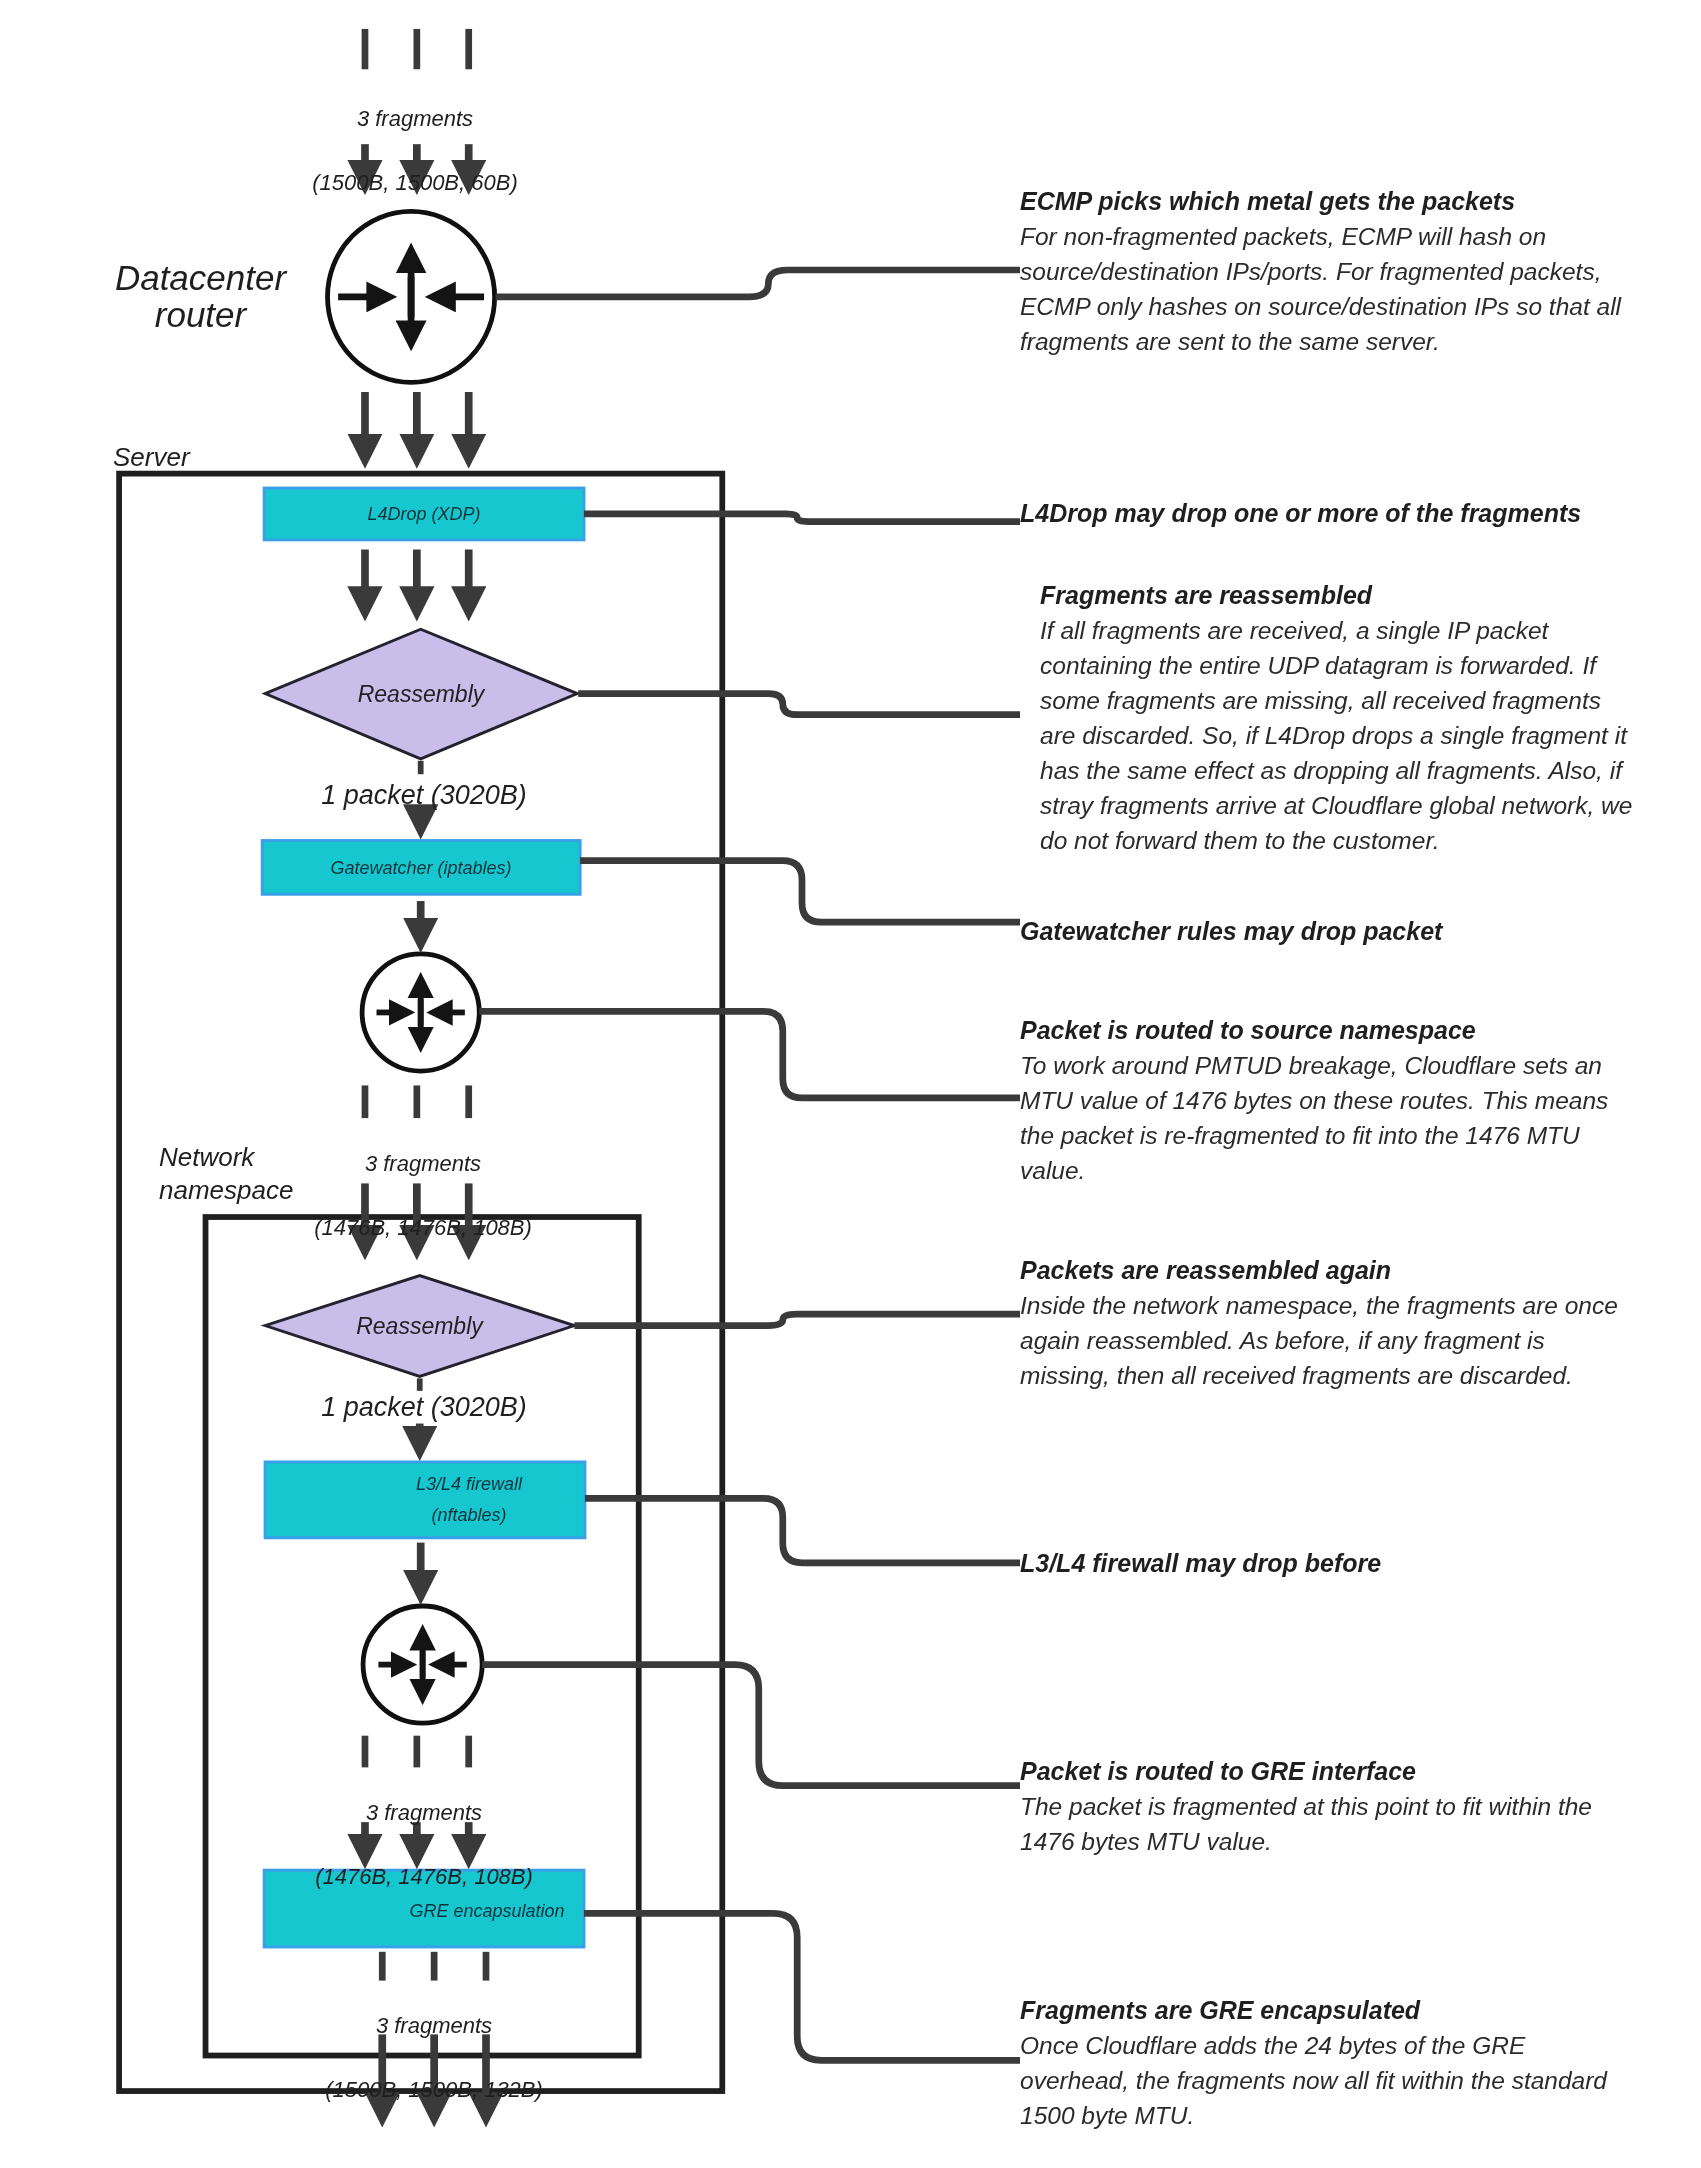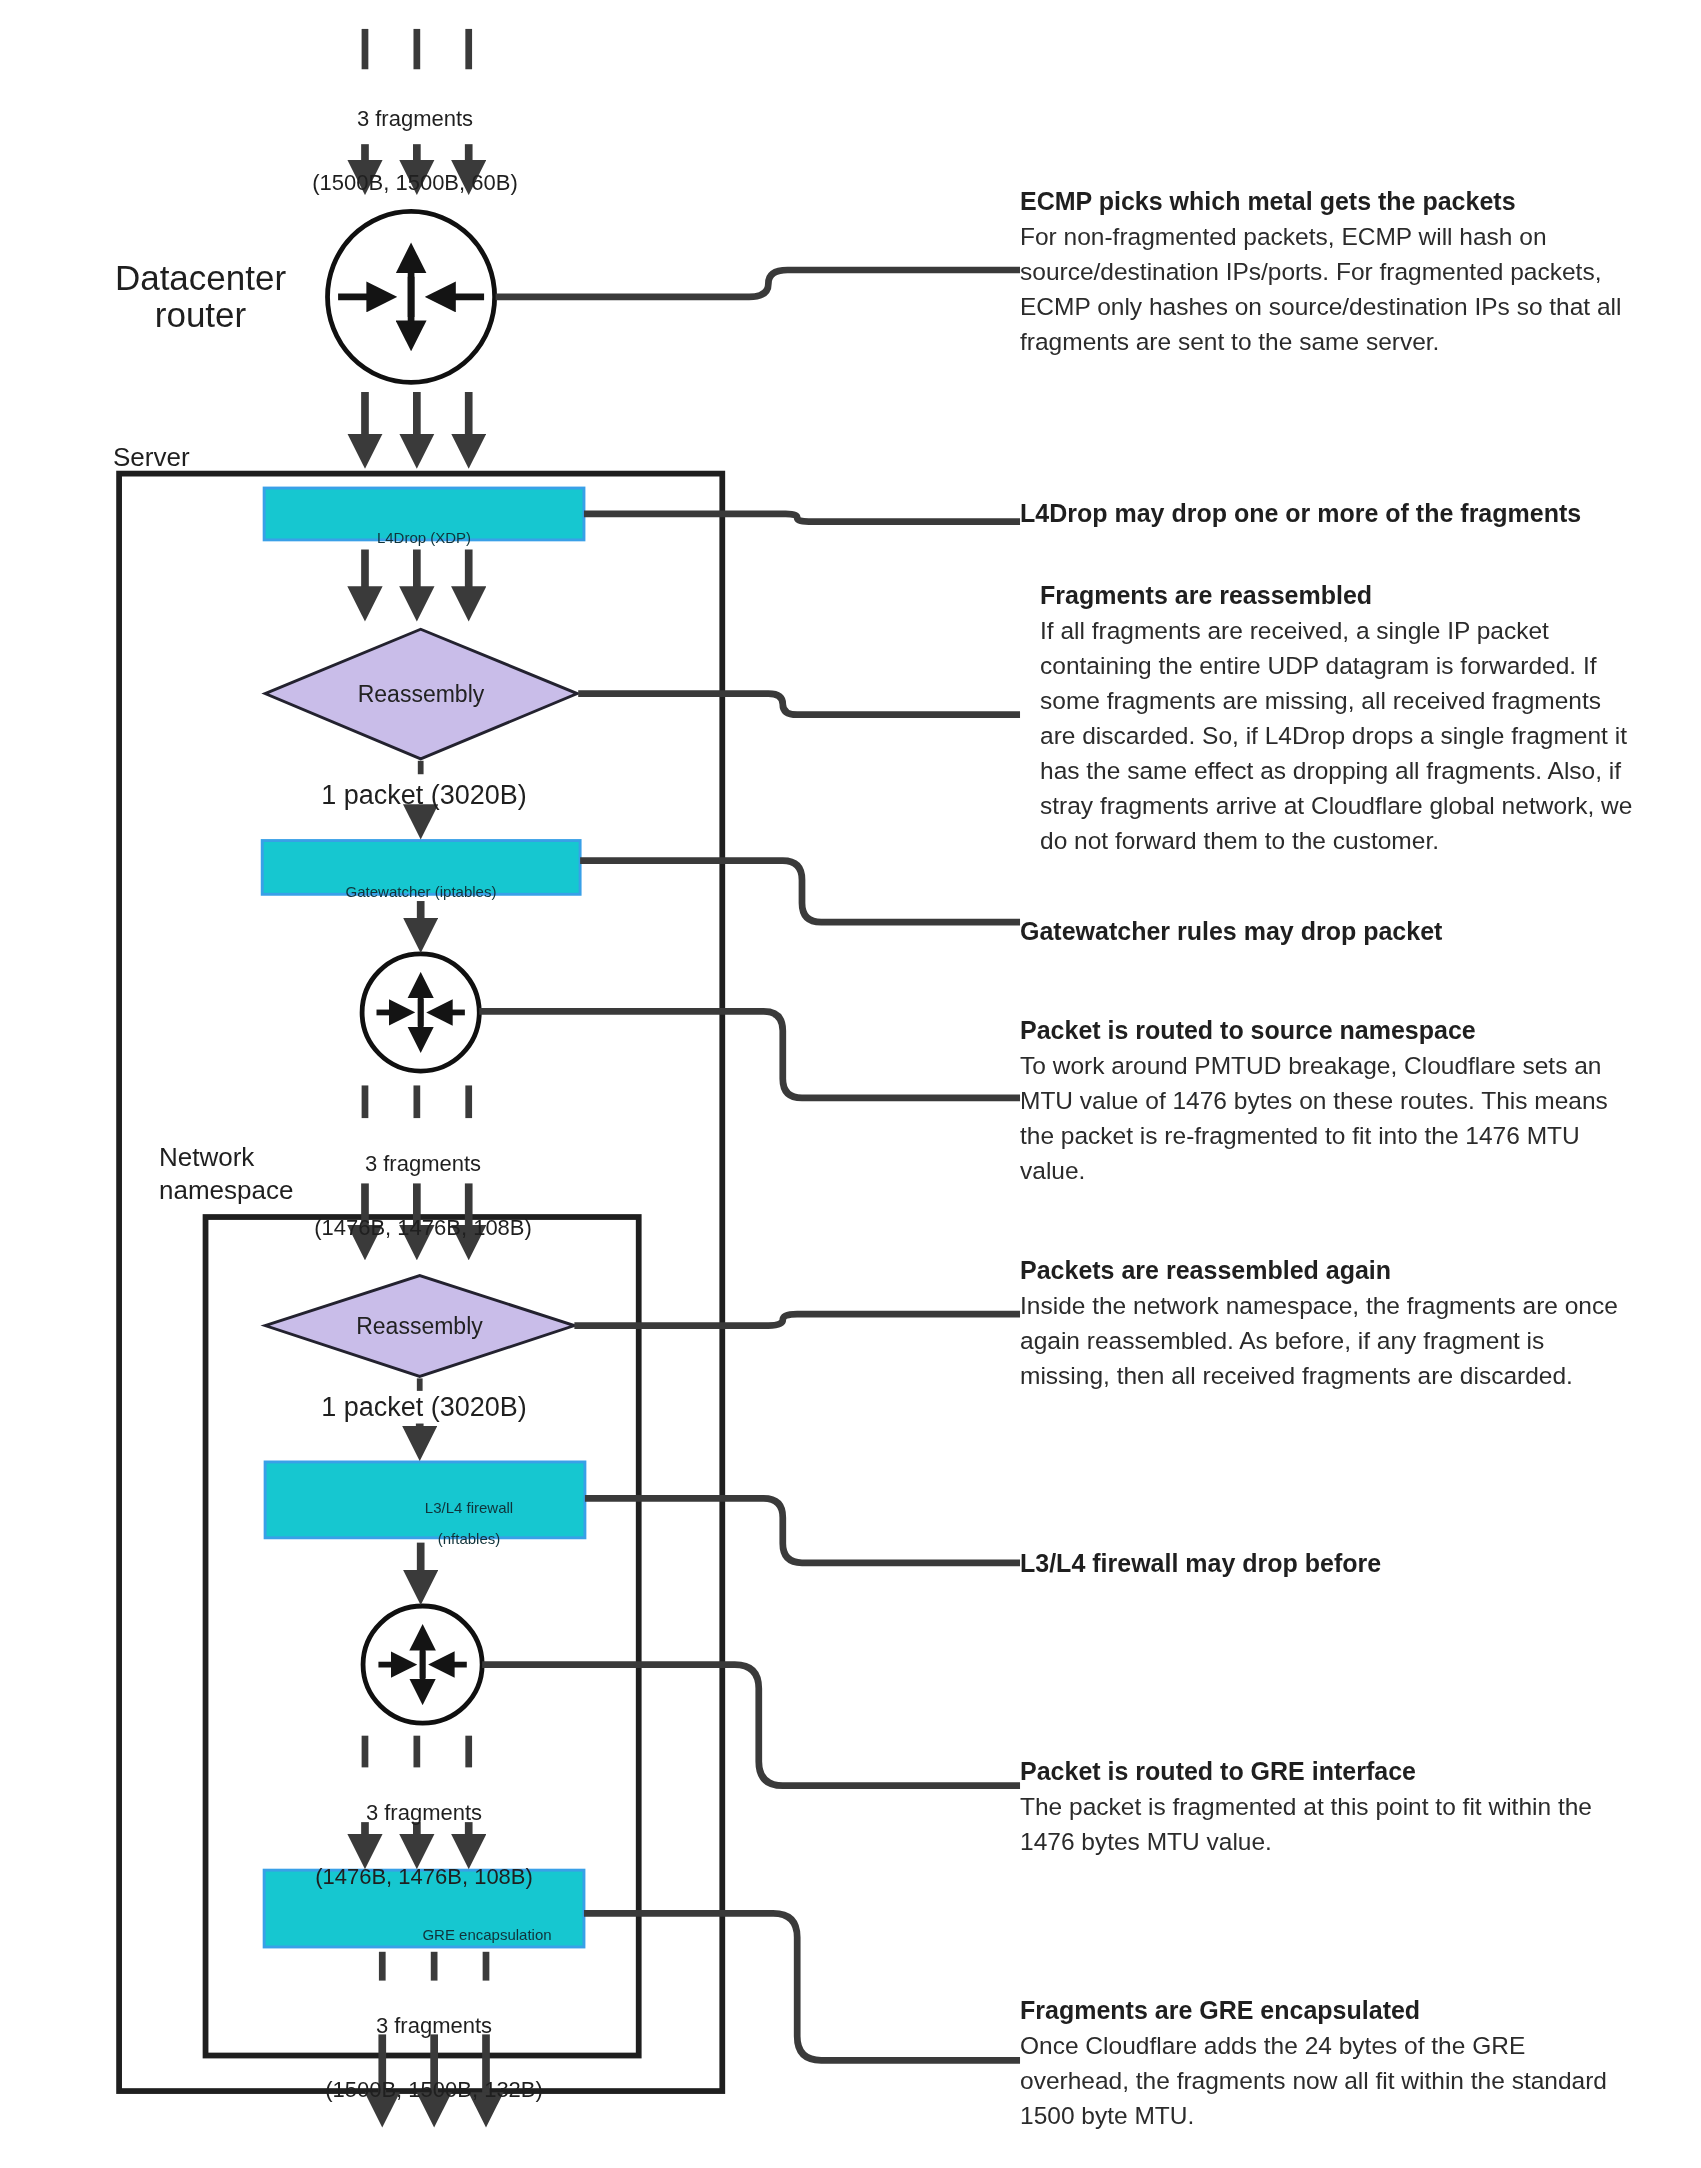--- a/index.html
+++ b/index.html
@@ -3,39 +3,39 @@
 <meta charset="utf-8">
 <style>
   :root{
     --color-box-fill:#16c7d0; --color-box-border:#39a0e8;
     --color-diamond-fill:#c9bde9; --color-diamond-border:#23222f;
     --color-line:#3a3a3a; --color-frame:#1f1f1f;
     --color-text:#1f1f1f; --color-box-text:#10333a; --color-background:#ffffff;
   }
   html,body{margin:0;padding:0;background:var(--color-background);}
   #stage{position:relative;width:1701px;height:2168px;overflow:hidden;
-         font-family:"Liberation Sans",sans-serif;color:var(--color-text);}
+         font-family:"Liberation Sans",sans-serif;color:var(--color-text);font-style:italic;}
   #diagram-svg{position:absolute;left:0;top:0;}
   .frame{fill:none;stroke:var(--color-frame);stroke-width:6px;}
   .cyan-box{fill:var(--color-box-fill);stroke:var(--color-box-border);stroke-width:3px;}
   .diamond{fill:var(--color-diamond-fill);stroke:var(--color-diamond-border);stroke-width:3px;}
   .rcirc{fill:#fff;stroke:#101010;stroke-width:5px;}
   .ricon{stroke:#141414;stroke-width:7px;fill:none;}
   .ricon2{stroke:#141414;stroke-width:6px;fill:none;}
   .flow{stroke:var(--color-line);stroke-width:8px;fill:none;}
   .tick{stroke:var(--color-line);stroke-width:7px;fill:none;}
   .stub{stroke:var(--color-line);stroke-width:6px;fill:none;}
   .conn{stroke:var(--color-line);stroke-width:7px;fill:none;stroke-linejoin:round;}
   .lbl{position:absolute;white-space:pre-line;}
   .frag{font-size:22px;line-height:32px;text-align:center;transform:translateX(-50%);}
   .pkt{font-size:27px;transform:translateX(-50%);white-space:nowrap;}
   .side-label{font-size:26px;line-height:33px;}
   .dc-label{font-size:35px;line-height:37px;text-align:center;}
   .boxlbl{position:absolute;display:flex;align-items:center;justify-content:center;
-          flex-direction:column;font-size:15px;line-height:31px;color:var(--color-box-text);text-align:right;margin-top:23px;}
+          flex-direction:column;font-size:18px;line-height:31px;color:var(--color-box-text);text-align:right;}
   .dialbl{position:absolute;display:flex;align-items:center;justify-content:center;
           font-size:23px;color:#222;}
   .note{position:absolute;left:1020px;width:677px;}
   .note-h{font-size:25px;font-weight:700;line-height:35px;color:var(--color-text);}
   .note-b{font-size:24.5px;line-height:35px;color:#2b2b2b;white-space:pre-line;}
 </style>
 </head>
 <body>
 
 <div id="stage">

